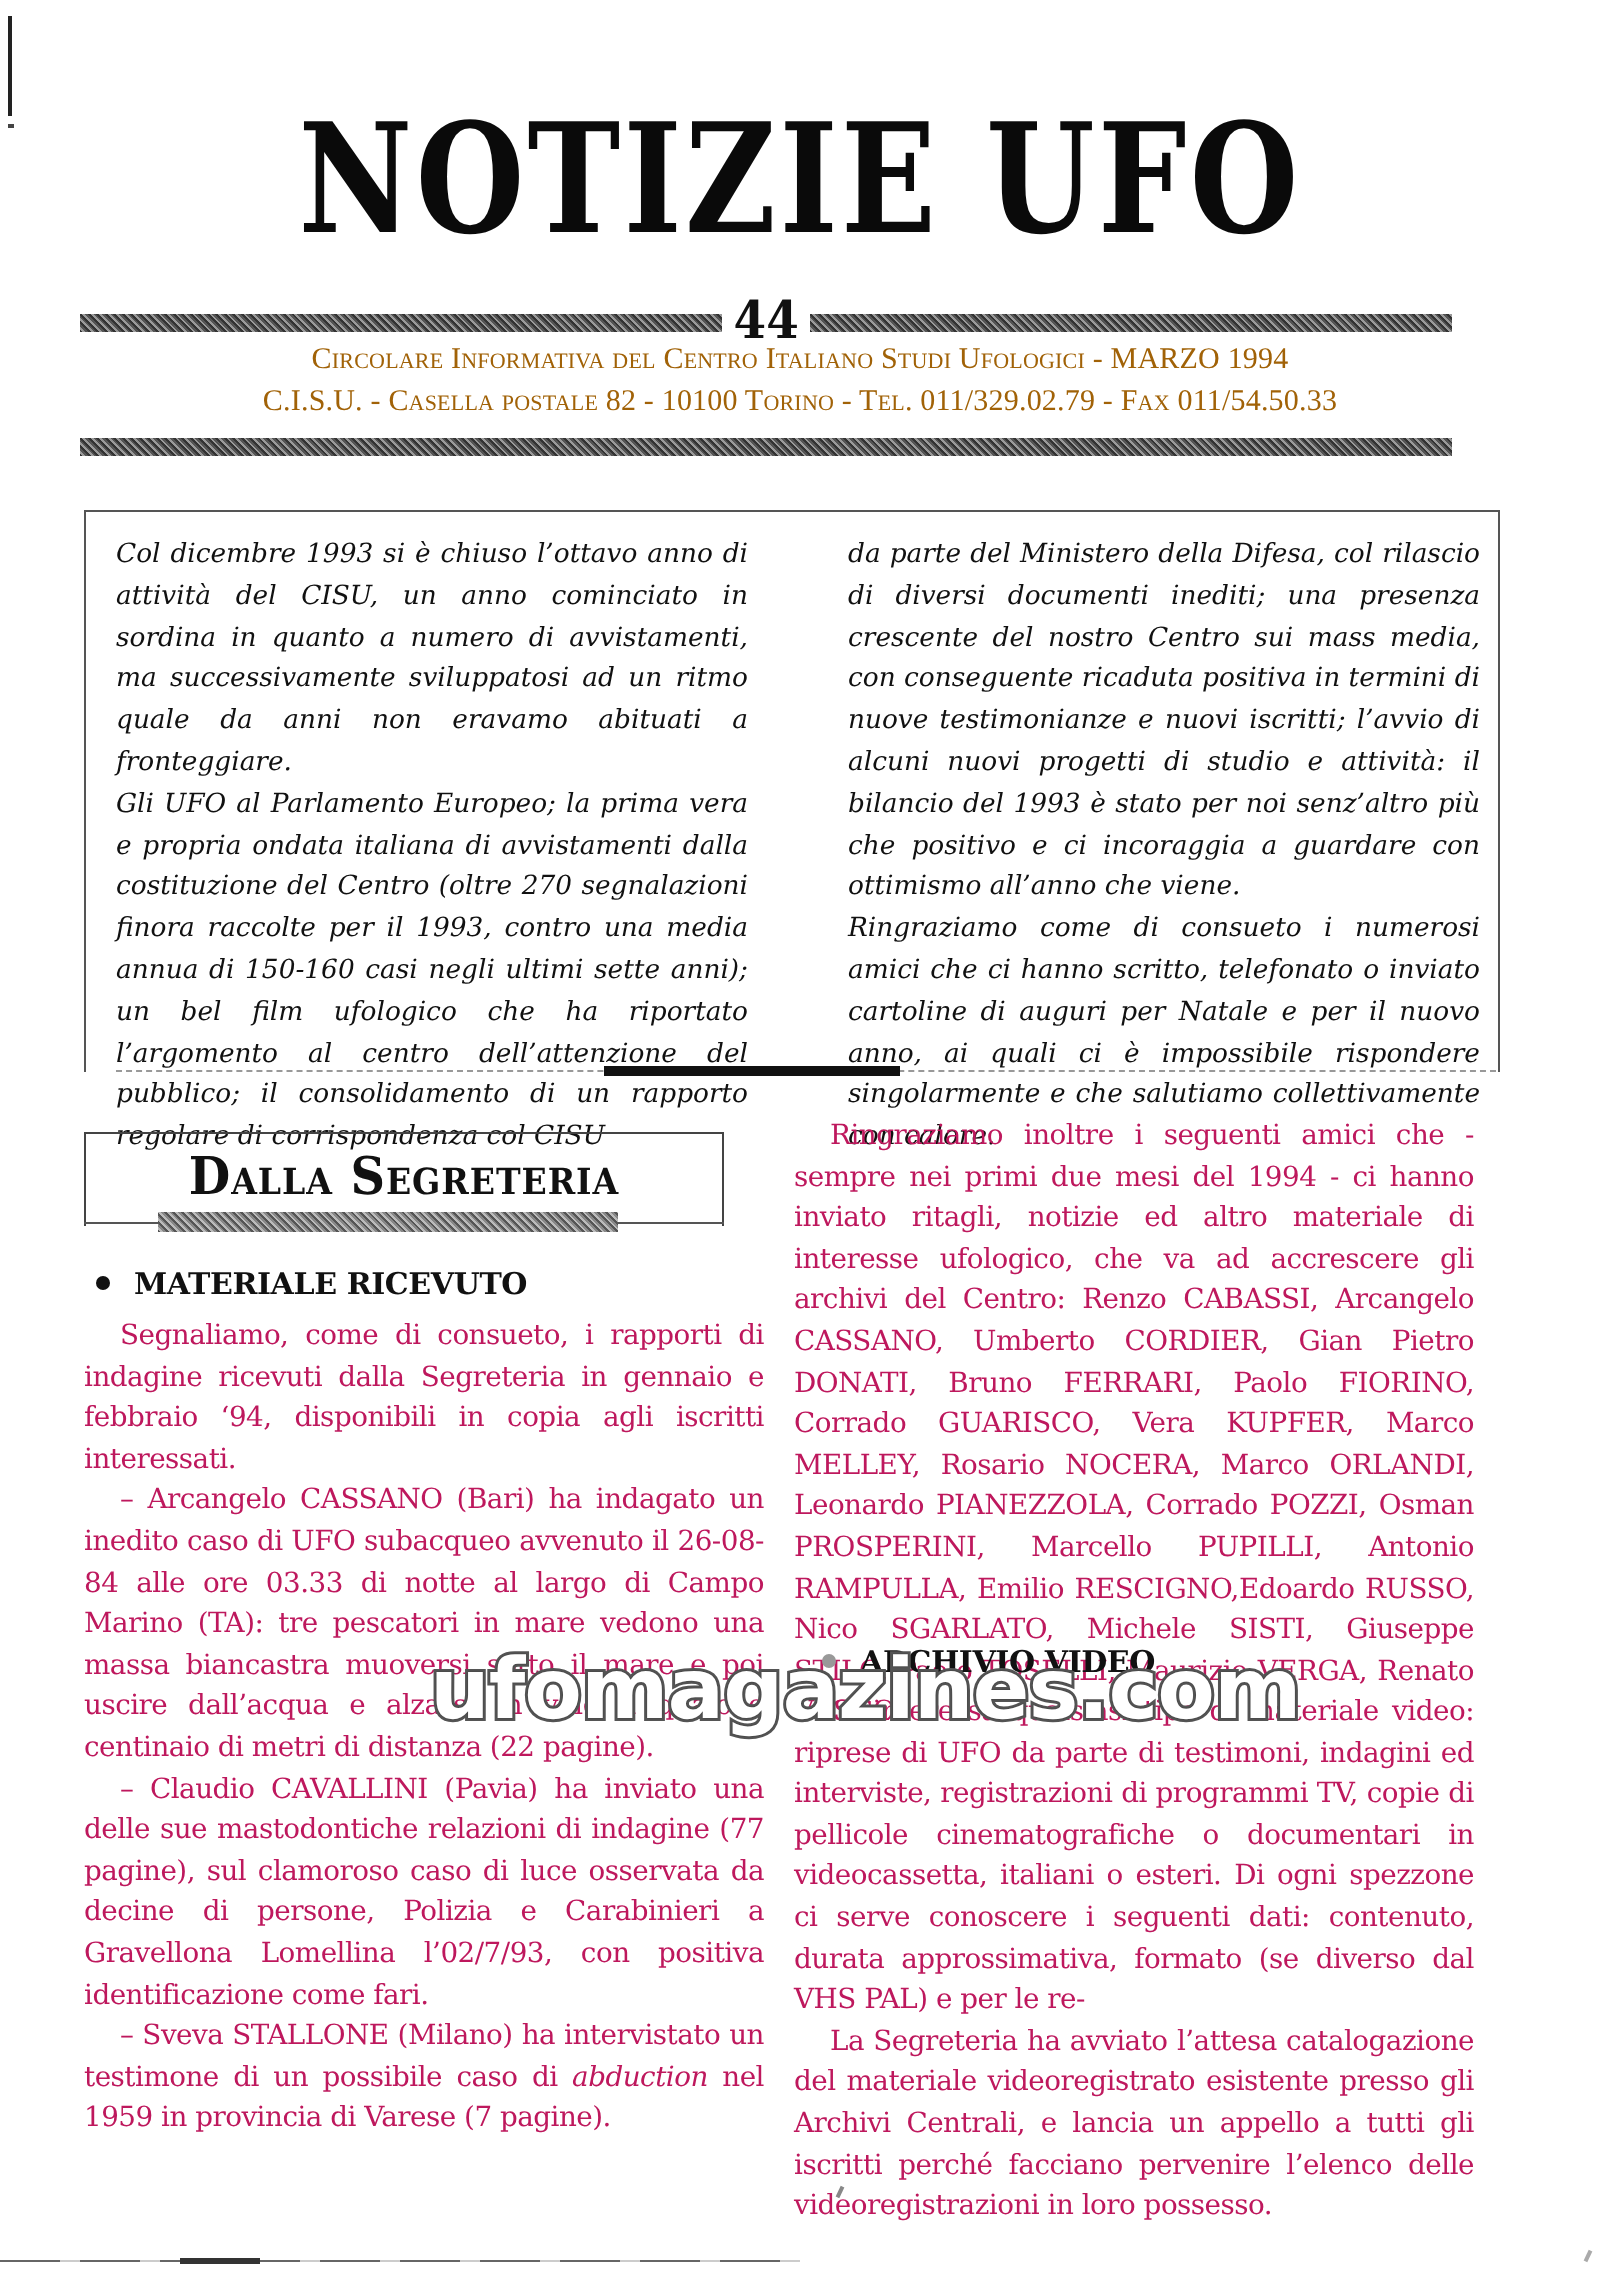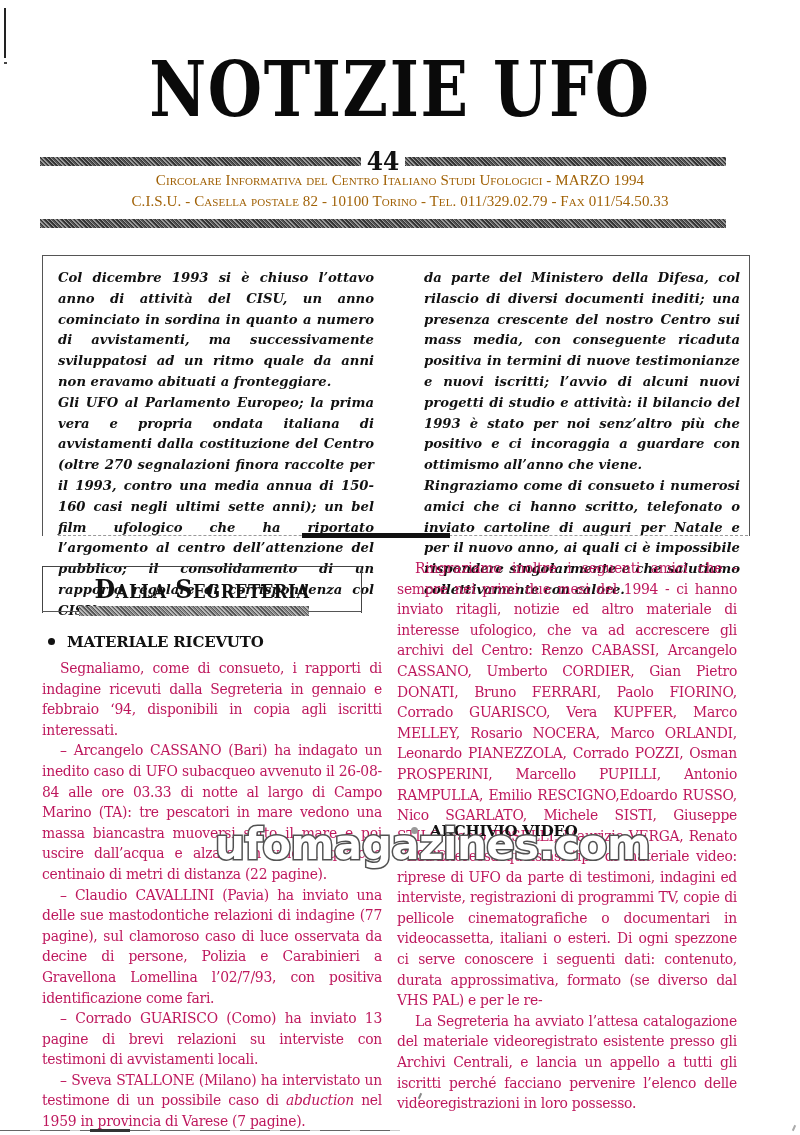--- a/index.html
+++ b/index.html
@@ -29,21 +29,21 @@
 
   .intro-box {
     position: absolute; left: 42px; top: 255px; width: 706px; height: 280px;
     border-top: 1.5px solid #555; border-left: 1.5px solid #555; border-right: 1.5px solid #555;
   }
   .intro-col {
     position: absolute; top: 268px; width: 316px;
     font-family: "DejaVu Serif", serif; font-style: italic; font-size: 13.2px; line-height: 20.8px;
     text-align: justify; color: #111;
   }
-  .intro-col p { margin: 0; font-weight: bold; }
+  .intro-col p { margin: 0; }
   .intro-left { left: 58px; }
   .intro-right { left: 424px; }
 
   .intro-sep-base { position: absolute; left: 58px; top: 535px; width: 690px; height: 1px; border-top: 1px dashed #999; }
   .intro-sep-bar { position: absolute; left: 302px; top: 533px; width: 148px; height: 5px; background: #111; }
 
   .section-box {
     position: absolute; left: 42px; top: 566px; width: 318px; height: 46px;
     border: 1.5px solid #444; border-bottom: none;
   }
@@ -133,21 +133,20 @@
   <div class="section-hatch"></div>
 
   <div class="subhead subhead-1">
     <span class="bullet"></span><span>MATERIALE RICEVUTO</span>
   </div>
 
   <div class="col left-col">
     <p>Segnaliamo, come di consueto, i rapporti di indagine ricevuti dalla Segreteria in gennaio e febbraio ‘94, disponibili in copia agli iscritti interessati.</p>
     <p>– Arcangelo CASSANO (Bari) ha indagato un inedito caso di UFO subacqueo avvenuto il 26-08-84 alle ore 03.33 di notte al largo di Campo Marino (TA): tre pescatori in mare vedono una massa biancastra muoversi sotto il mare e poi uscire dall’acqua e alzarsi in volo a qualche centinaio di metri di distanza (22 pagine).</p>
     <p>– Claudio CAVALLINI (Pavia) ha inviato una delle sue mastodontiche relazioni di indagine (77 pagine), sul clamoroso caso di luce osservata da decine di persone, Polizia e Carabinieri a Gravellona Lomellina l’02/7/93, con positiva identificazione come fari.</p>
-    <p>– Corrado GUARISCO (Como) ha inviato 13 pagine di brevi relazioni su interviste con testimoni di avvistamenti locali.</p>
     <p><span>– Sveva STALLONE (Milano) ha intervistato un testimone di un possibile caso di </span><em>abduction</em><span> nel 1959 in provincia di Varese (7 pagine).</span></p>
   </div>
 
   <div class="col right-col">
     <p>Ringraziamo inoltre i seguenti amici che - sempre nei primi due mesi del 1994 - ci hanno inviato ritagli, notizie ed altro materiale di interesse ufologico, che va ad accrescere gli archivi del Centro: Renzo CABASSI, Arcangelo CASSANO, Umberto CORDIER, Gian Pietro DONATI, Bruno FERRARI, Paolo FIORINO, Corrado GUARISCO, Vera KUPFER, Marco MELLEY, Rosario NOCERA, Marco ORLANDI, Leonardo PIANEZZOLA, Corrado POZZI, Osman PROSPERINI, Marcello PUPILLI, Antonio RAMPULLA, Emilio RESCIGNO,Edoardo RUSSO, Nico SGARLATO, Michele SISTI, Giuseppe STILO, Paolo TOSELLI, Maurizio VERGA, Renato VESCO .</p>
   </div>
 
   <div class="subhead subhead-2">
     <span class="bullet"></span><span>ARCHIVIO VIDEO</span>
   </div>

